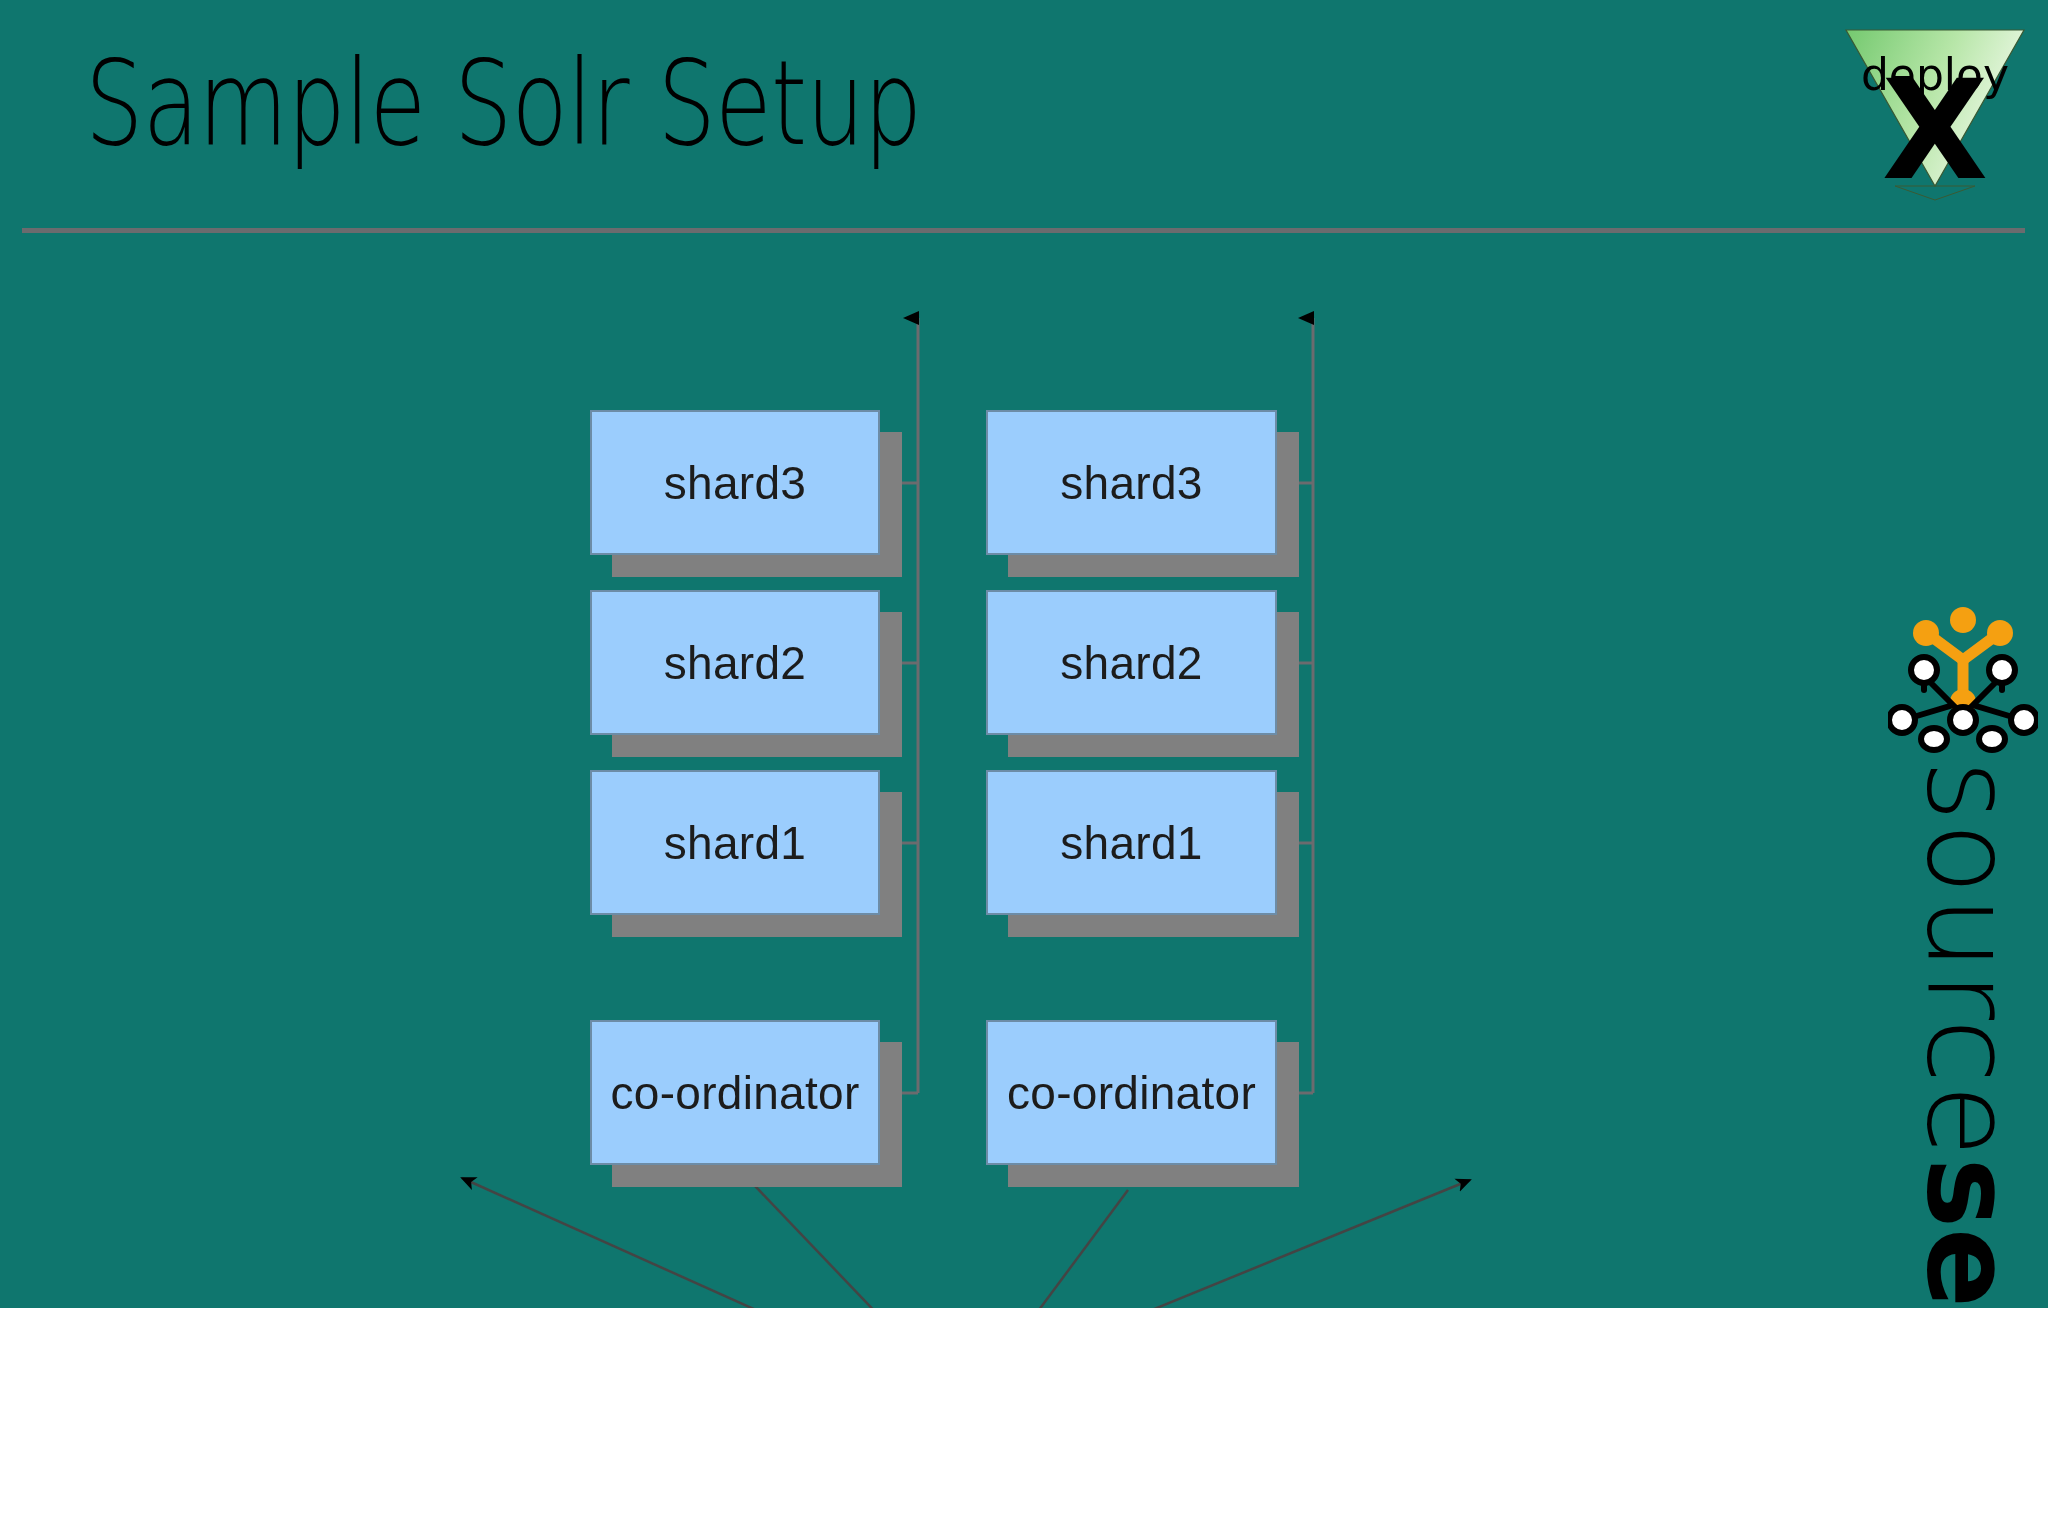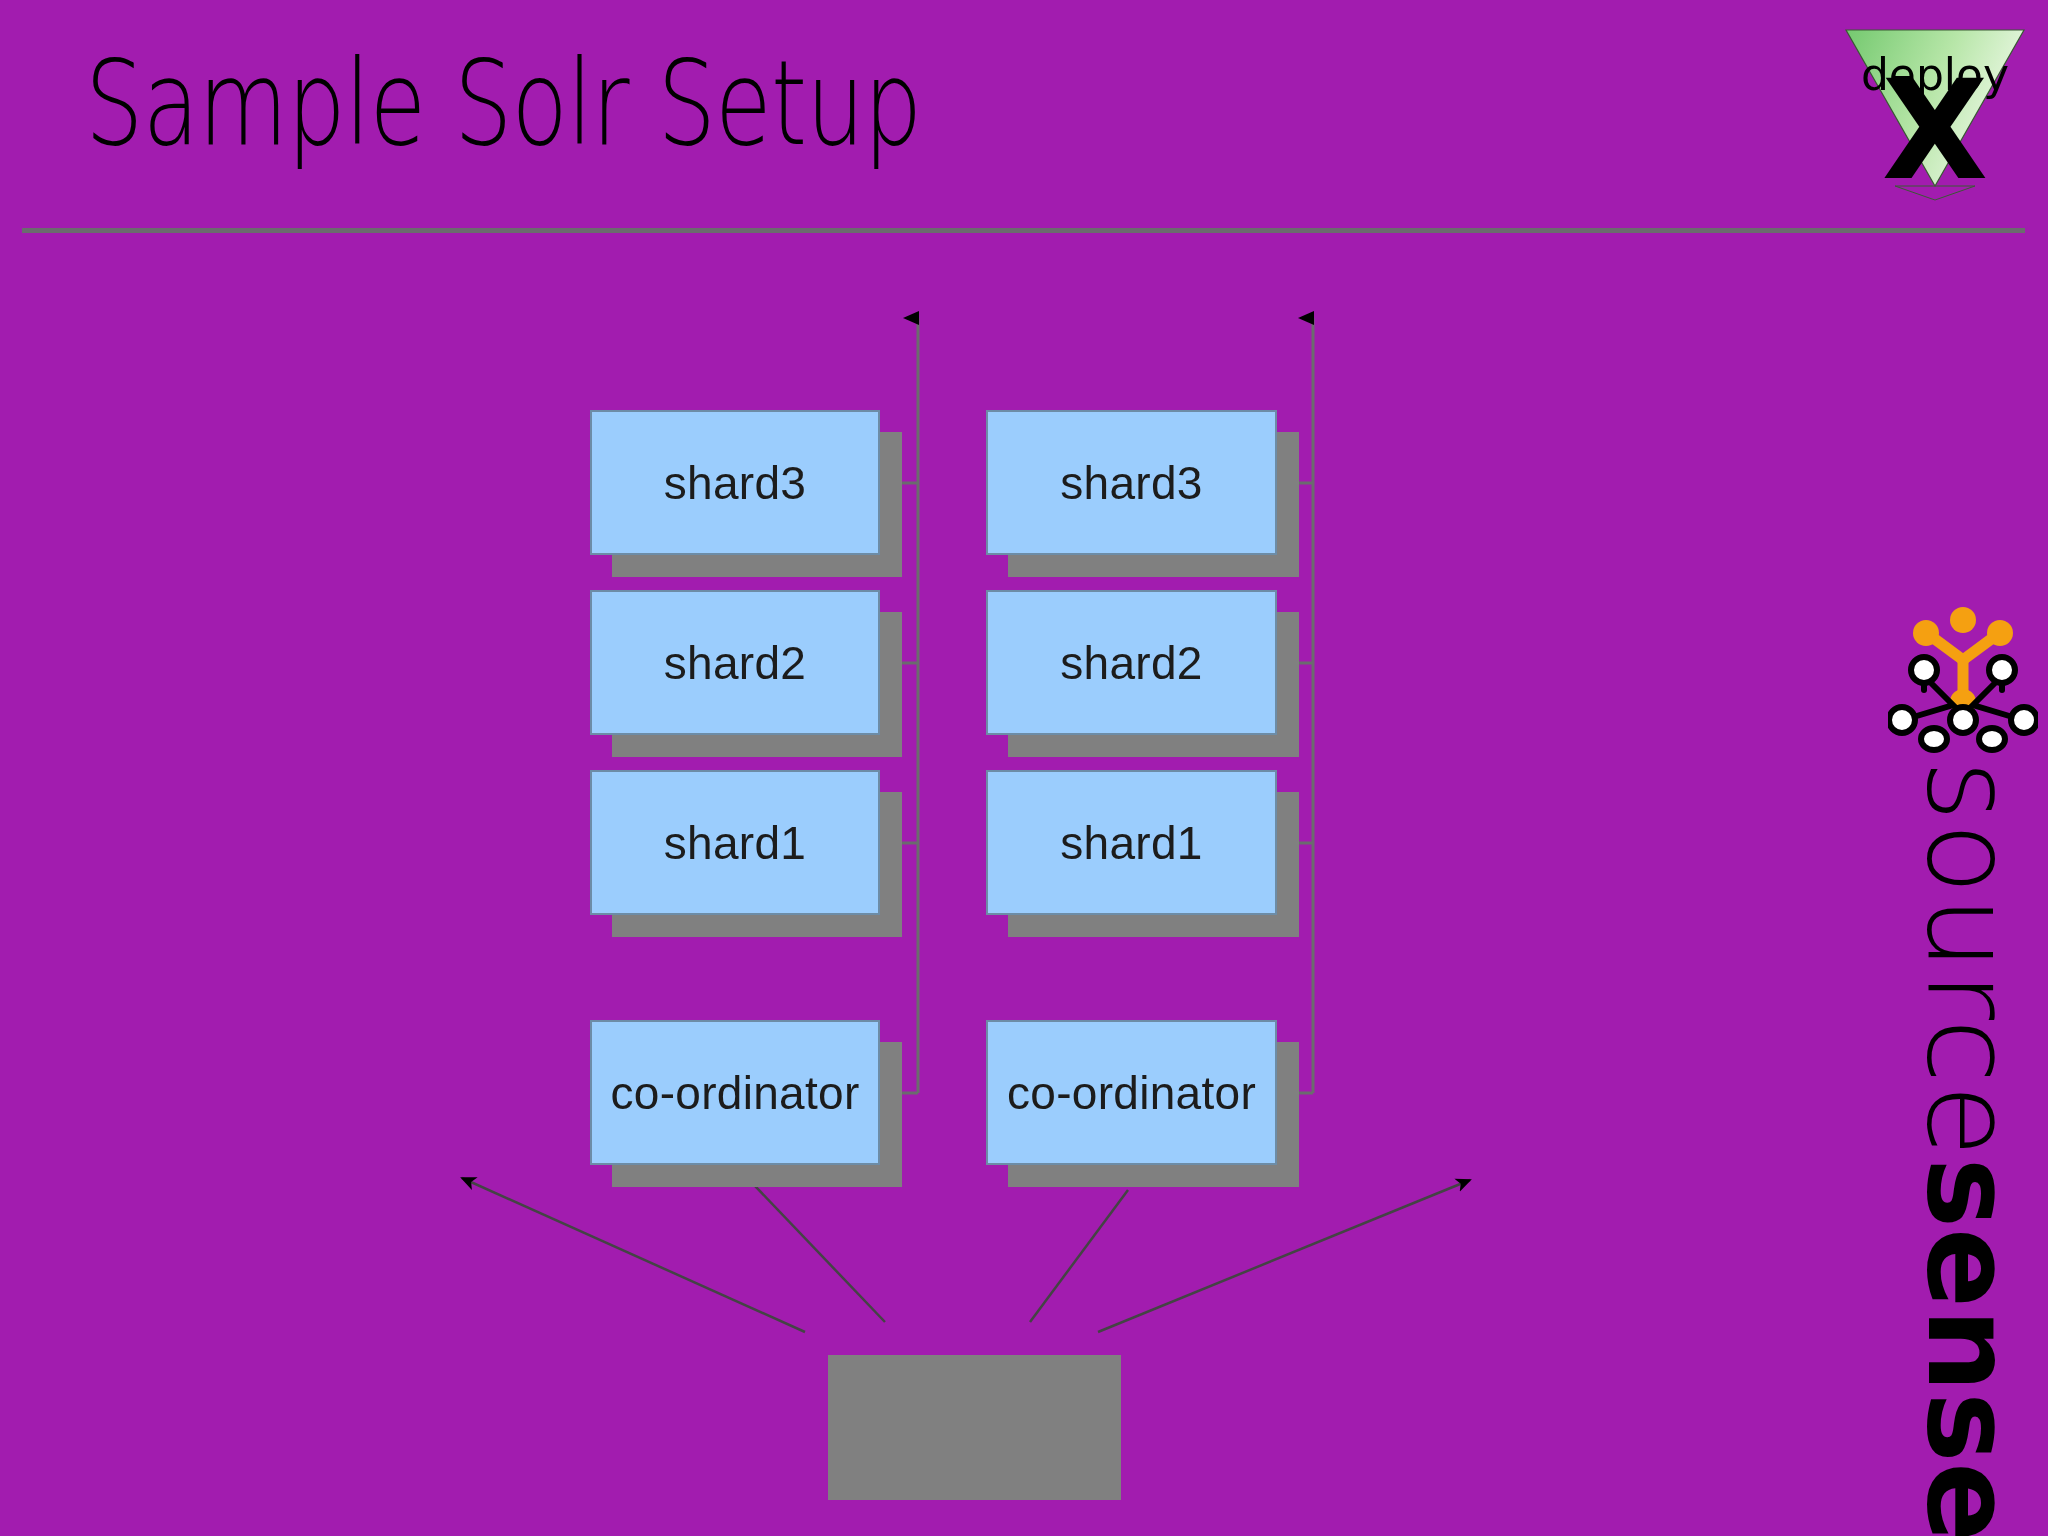--- a/index.html
+++ b/index.html
@@ -6,22 +6,22 @@
     margin: 0;
     padding: 0;
     background: #ffffff;
   }
   body {
     font-family: "Liberation Sans", sans-serif;
   }
   #slide {
     position: relative;
     width: 2048px;
-    height: 1536px;
-    background: #a21caf;
+    height: 1308px;
+    background: #0f766e;
     overflow: hidden;
   }
 
   
   #slide-title {
     position: absolute;
     left: 85px;
     top: 42px;
     font-family: "DejaVu Sans", sans-serif;
     font-size: 118px;

